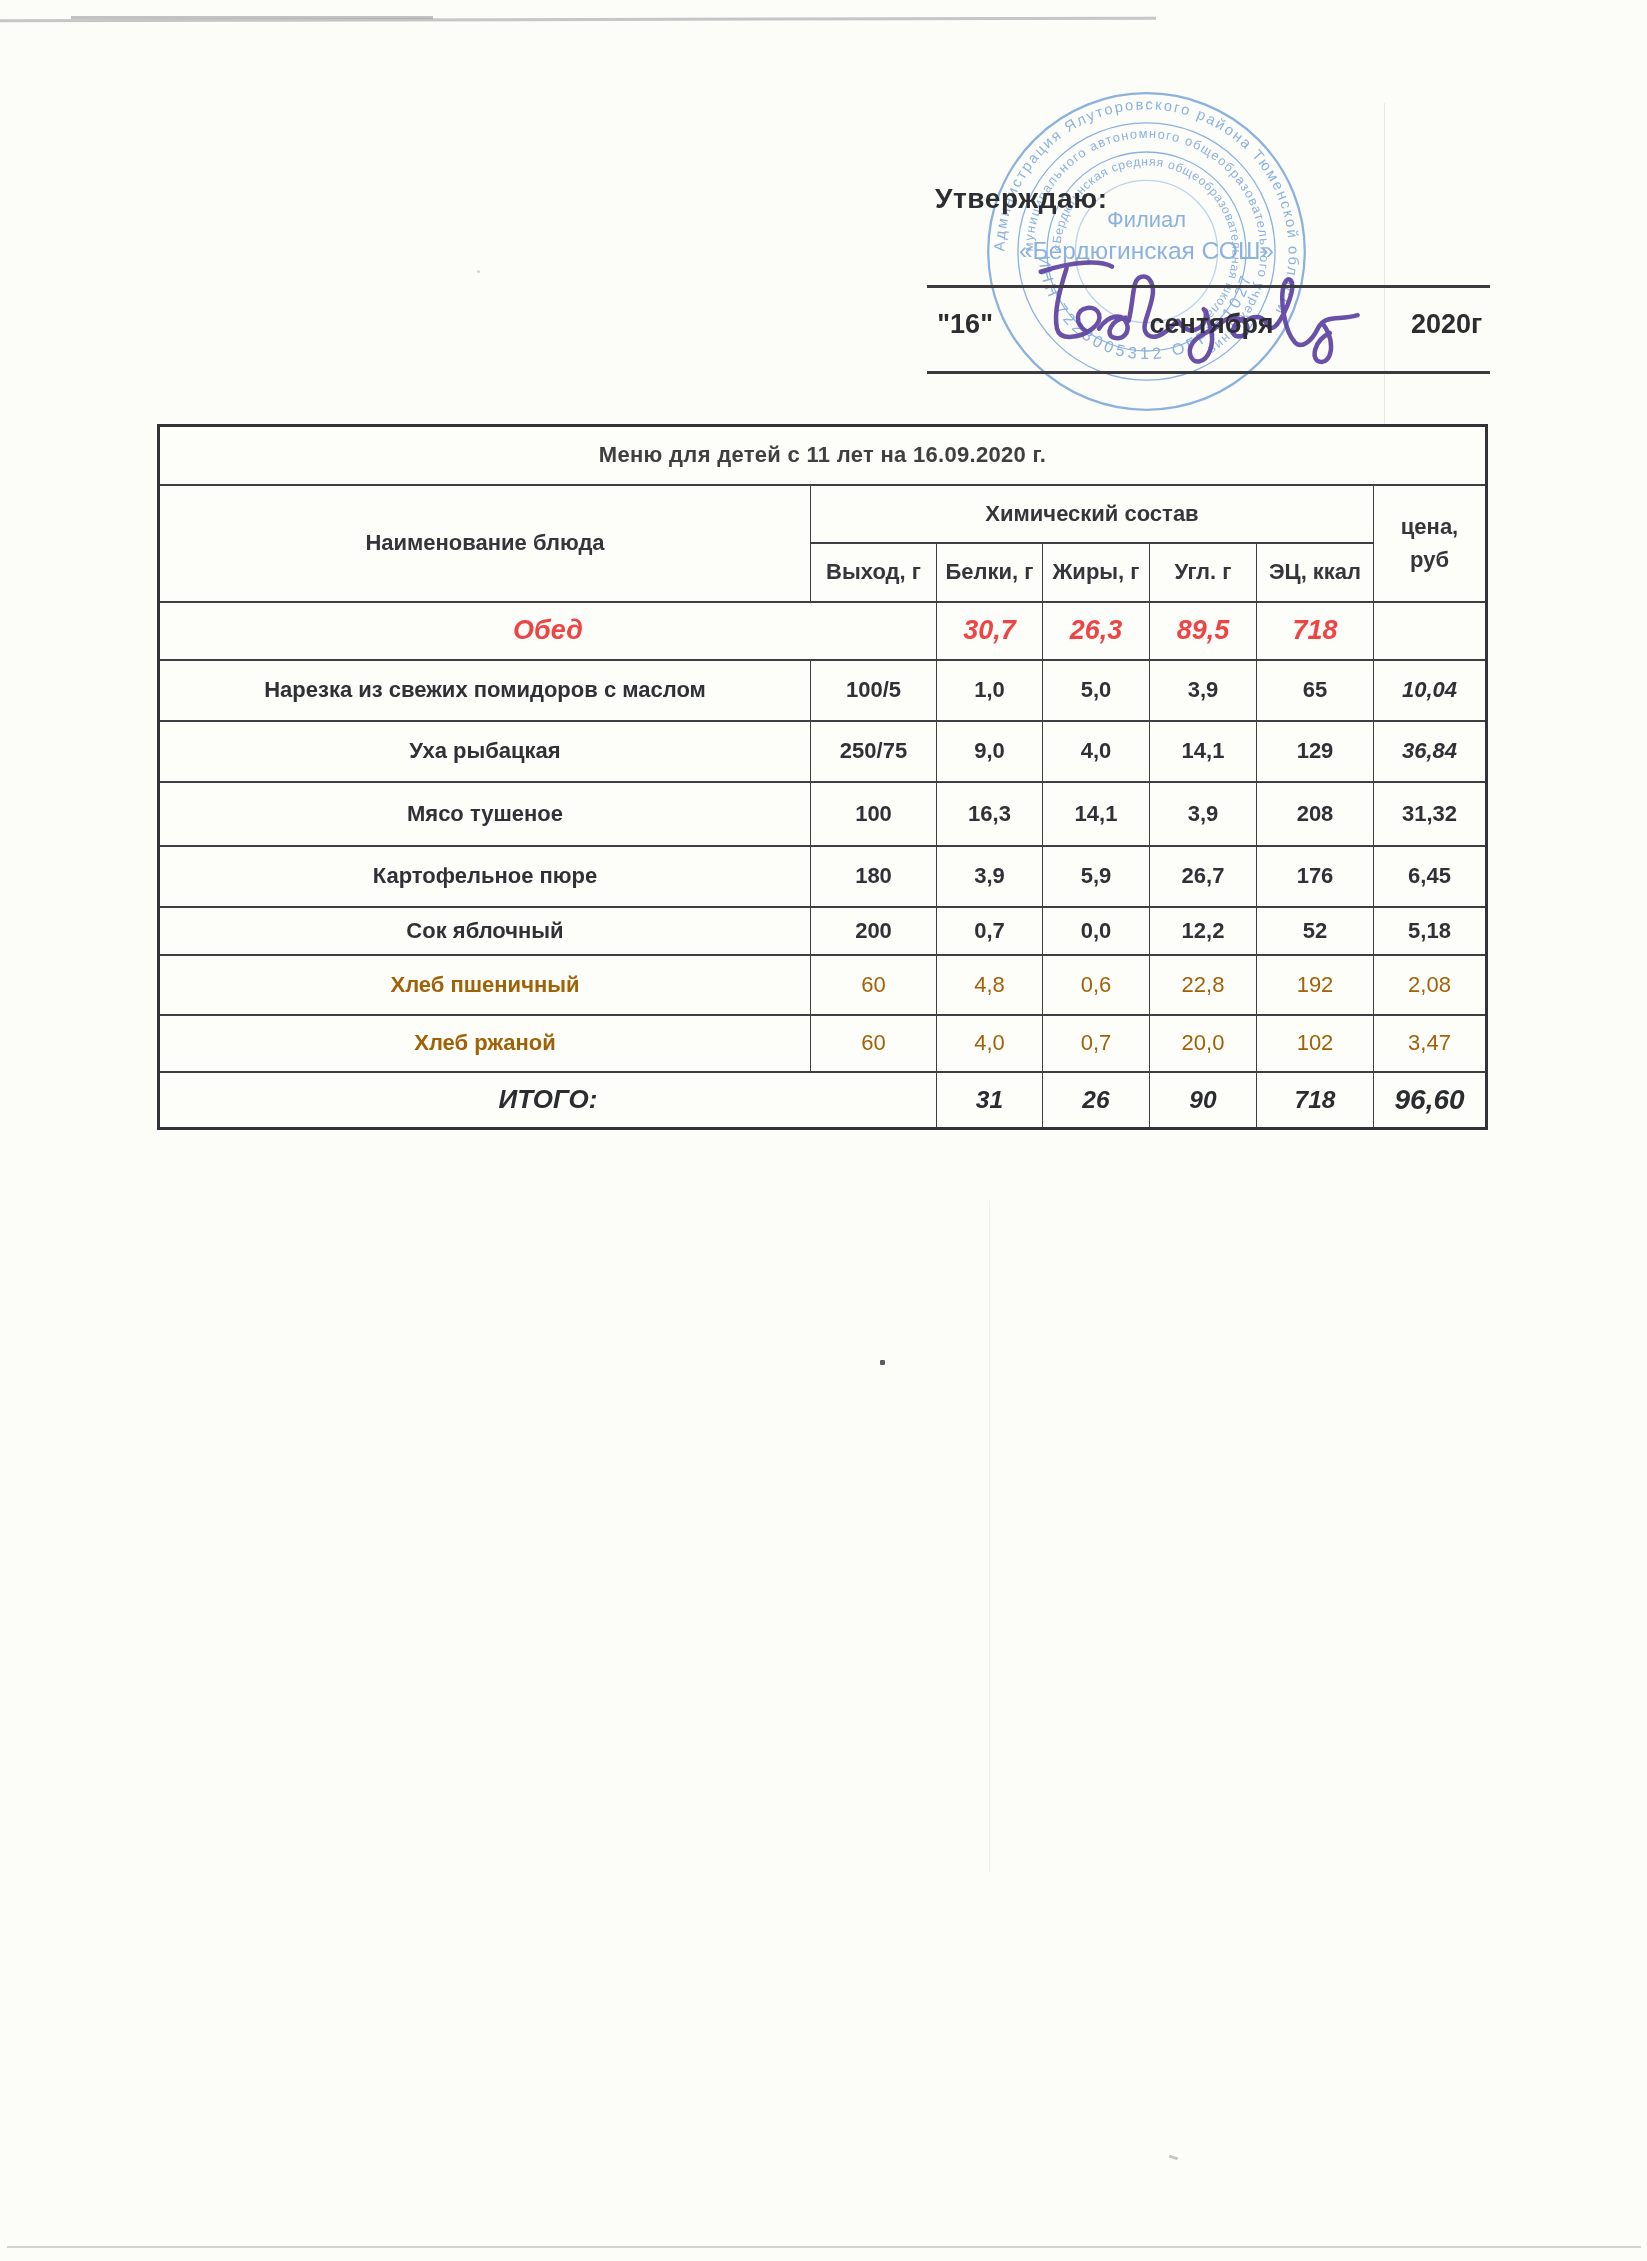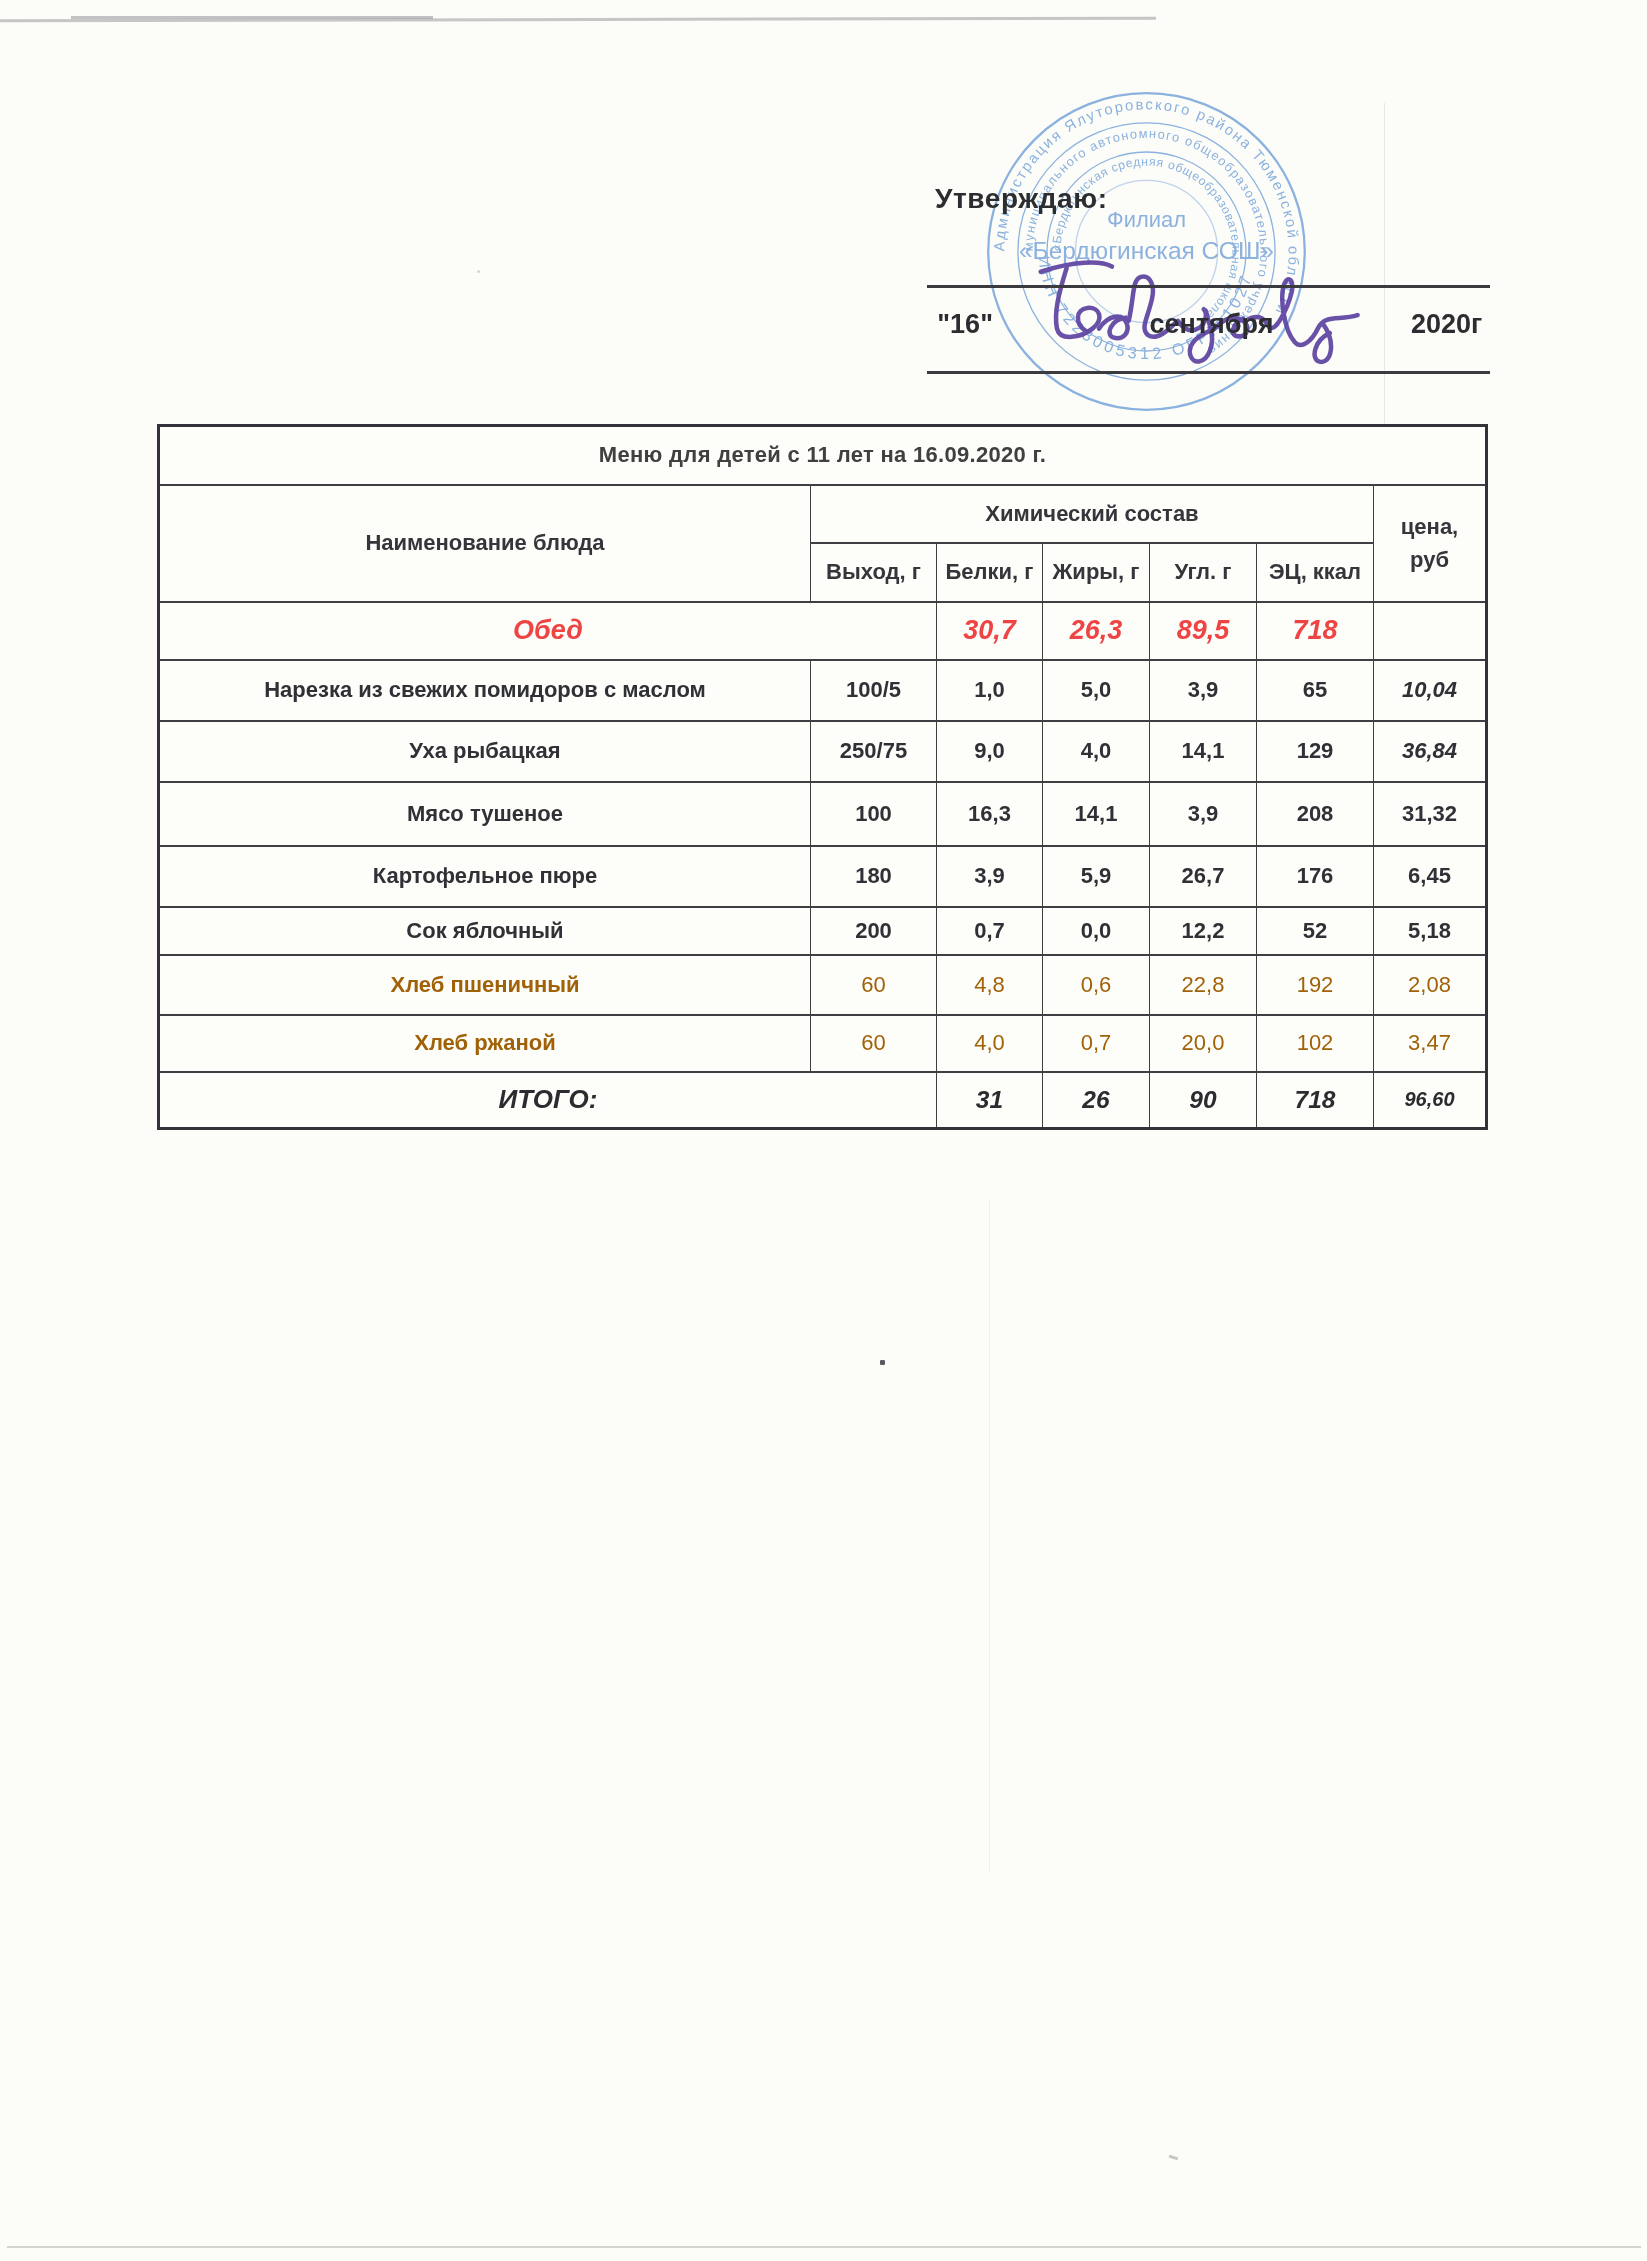--- a/index.html
+++ b/index.html
@@ -66,21 +66,21 @@
   td.t-title{font-size:31px;font-weight:700;letter-spacing:0.3px;color:#404040;}
   td.hdr{font-size:17.4px;font-weight:400;color:#35363b;}
   td.hdr-price{font-size:21px;font-weight:400;color:#35363b;line-height:1.5;}
   td.dish{text-align:left;padding-left:9px;}
   tr.section-row td{font-style:italic;font-size:27px;color:#ef4444;}
   tr.section-row td.dish-merged{text-align:center;}
   tr.row-light td{font-weight:400;color:#a16207;}
   td.p-it{font-style:italic;font-size:22.6px;}
   tr.total-row td{font-style:italic;font-weight:700;font-size:24.5px;color:#2b2c30;}
   tr.total-row td.dish{font-size:26px;}
-  tr.total-row td.p-it{font-size:20px;}
+  tr.total-row td.p-it{font-size:28px;}
 </style>
 </head>
 <body>
 
 <div class="page">
 
   <div class="scan-top-edge"></div>
   <div class="scan-top-edge2"></div>
   <div class="scan-bottom-edge"></div>
   <div class="scan-streak-a"></div>

